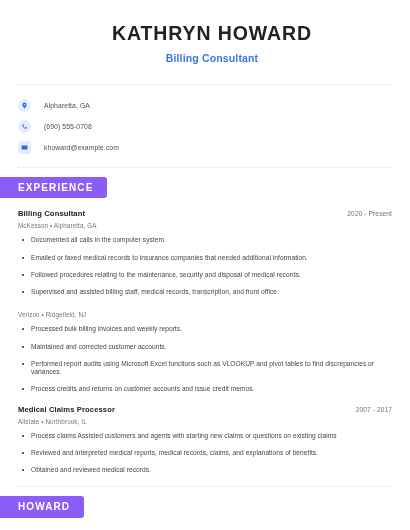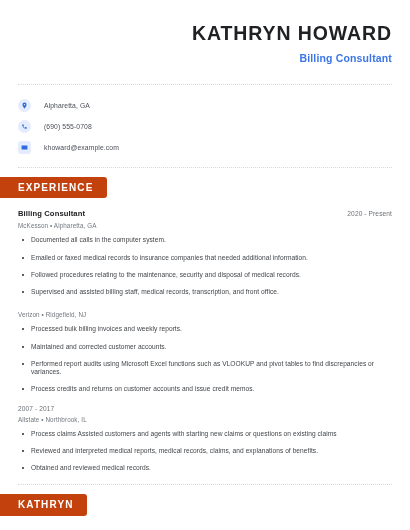--- a/index.html
+++ b/index.html
@@ -15,21 +15,21 @@
   .page {
     position: relative;
     width: 410px;
     height: 530px;
     background: #ffffff;
   }
 
   
   .header {
     padding: 22px 18px 0 32px;
-    text-align: right;
+    text-align: center;
   }
   .name {
     font-size: 19.5px;
     font-weight: bold;
     letter-spacing: 0.9px;
     color: #202124;
     line-height: 1.2;
   }
   .job-title {
     margin-top: 7px;
@@ -74,21 +74,21 @@
     font-size: 6.8px;
     color: #4a4f57;
     letter-spacing: 0.1px;
     white-space: nowrap;
   }
 
   
   .section { padding-top: 9px; }
   .badge {
     display: inline-block;
-    background: #c2410c;
+    background: #8b5cf6;
     color: #ffffff;
     font-size: 10px;
     font-weight: bold;
     letter-spacing: 1.1px;
     padding: 5px 14px 5px 18px;
     border-radius: 0 3px 3px 0;
     line-height: 1.15;
   }
 
   
@@ -217,38 +217,39 @@
         <div class="bullets">
           <div class="bullet">Processed bulk billing invoices and weekly reports.</div>
           <div class="bullet">Maintained and corrected customer accounts.</div>
           <div class="bullet">Performed report audits using Microsoft Excel functions such as VLOOKUP and pivot tables to find discrepancies or variances.</div>
           <div class="bullet">Process credits and returns on customer accounts and issue credit memos.</div>
         </div>
       </div>
 
       <div class="job">
         <div class="job-head">
+          <span class="job-role">Medical Claims Processor</span>
           <span class="job-dates">2007 - 2017</span>
         </div>
         <div class="job-meta">Allstate • Northbrook, IL</div>
         <div class="bullets">
           <div class="bullet">Process claims Assisted customers and agents with starting new claims or questions on existing claims</div>
           <div class="bullet">Reviewed and interpreted medical reports, medical records, claims, and explanations of benefits.</div>
           <div class="bullet">Obtained and reviewed medical records.</div>
         </div>
       </div>
 
     </div>
   </div>
 
   <div class="spacer-sm"></div>
   <div class="divider"></div>
 
   <div class="section">
-    <span class="badge">KATHRYN</span>
+    <span class="badge">HOWARD</span>
 
     <div class="skills-wrap">
       
       
       
       
       
       
       
       

